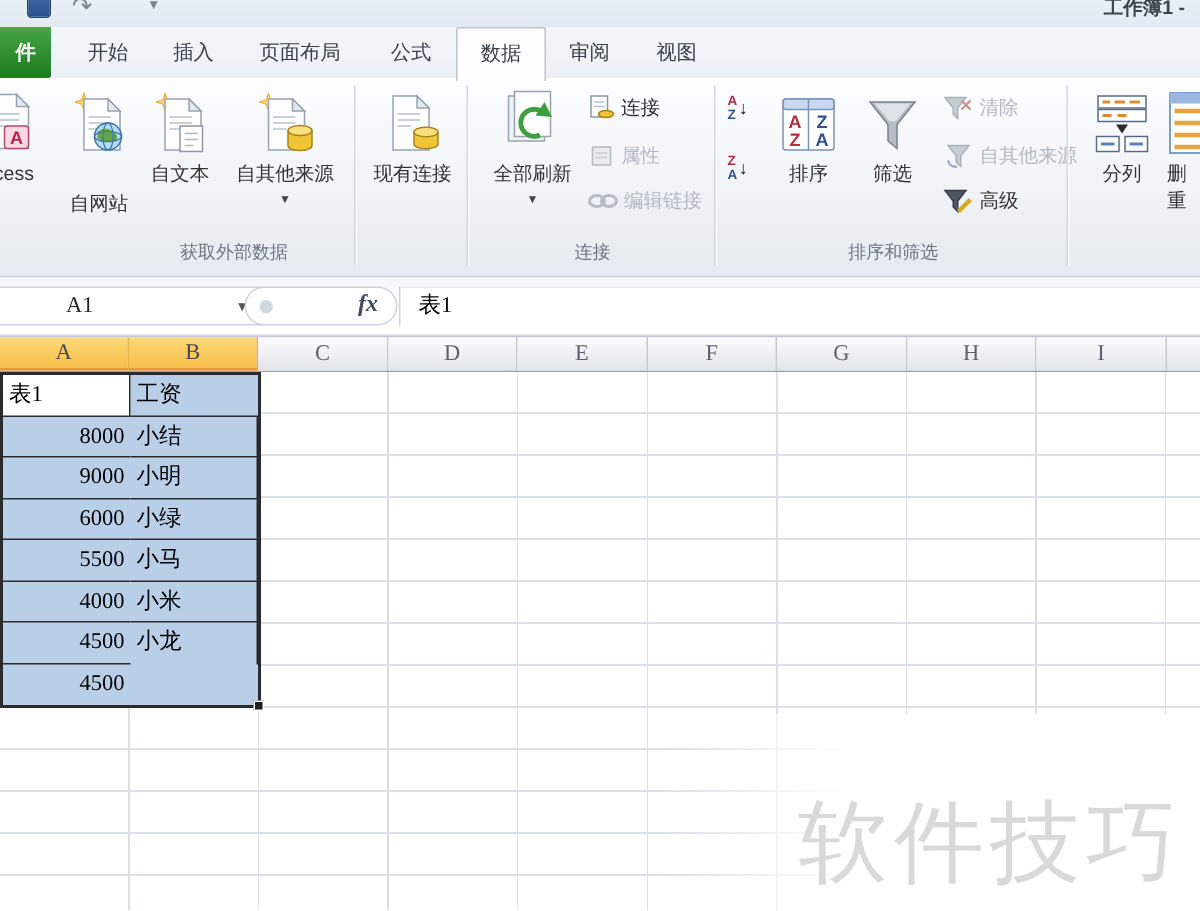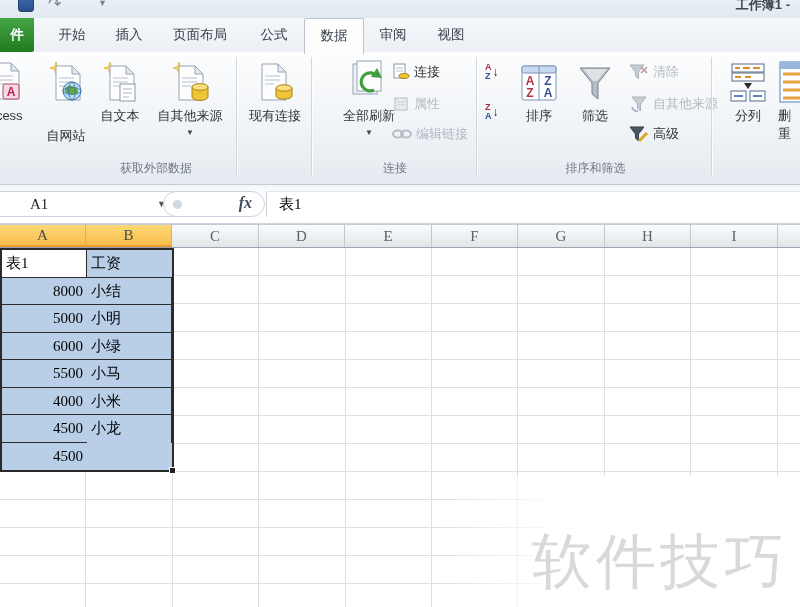--- a/index.html
+++ b/index.html
@@ -44,21 +44,21 @@
   .sort-sm{display:flex;align-items:center;gap:1px;}
   .sort-sm .letters{display:flex;flex-direction:column;font:bold 9px "Liberation Sans",sans-serif;line-height:9px;}
   .sort-sm .dn{font-size:12px;font-weight:bold;color:#222;}
   .lred{color:#a53048;} .lblue{color:#31508f;}
 
   
   .fbar{position:absolute;left:0;top:185px;width:800px;height:39px;
         background:linear-gradient(#f3f6f9,#ffffff 40%);border-bottom:1px solid #cfd5dc;box-sizing:border-box;}
   .namebox{position:absolute;left:0;top:6px;width:175px;height:26px;background:#fff;
            border:1px solid #ccd3db;border-left:none;box-sizing:border-box;
-           font-family:"Liberation Serif",serif;font-size:15px;color:#222;line-height:24px;padding-left:30px;}
+           font-family:"Liberation Serif",serif;font-size:15px;color:#222;line-height:24px;padding-left:44px;}
   .namebox .nb-drop{position:absolute;right:8px;top:0;font-size:9px;color:#555;font-family:"Liberation Sans",sans-serif;}
   .fx-pill{position:absolute;left:163px;top:6px;width:102px;height:26px;background:#fff;
            border:1px solid #ccd3db;border-radius:13px;box-sizing:border-box;}
   .fx-dot{position:absolute;left:9px;top:8px;width:9px;height:9px;border-radius:50%;background:#d2d8df;}
   .fx-lab{position:absolute;right:12px;top:2px;font-family:"Liberation Serif",serif;
           font-style:italic;font-weight:bold;font-size:16px;color:#3f4c5c;}
   .ffield{position:absolute;left:266px;top:6px;right:0;height:26px;background:#fff;
           border-top:1px solid #e2e7ec;border-left:1px solid #ccd3db;box-sizing:border-box;
           font-family:"Liberation Serif",serif;font-size:15px;color:#000;line-height:24px;padding-left:12px;}
 
@@ -219,21 +219,21 @@
           </svg>
         </span>
         <span class="lb">现有连接</span>
       </div>
 
       <div class="grp-label">获取外部数据</div>
       <div class="vsep" style="left:311px;"></div>
     </div>
 
     <div class="grp" style="left:313px;width:164px;">
-      <div class="rbtn-big" style="left:21px;width:70px;">
+      <div class="rbtn-big" style="left:7px;width:70px;">
         <span class="ic">
           <svg width="44" height="46" viewBox="0 0 44 46">
             <rect x="6" y="6" width="24" height="30" fill="#eef2f6" stroke="#97a3b2"></rect>
             <rect x="10" y="3" width="24" height="30" fill="#fdfdfd" stroke="#97a3b2"></rect>
             <path d="M30 18 a9 9 0 1 0 -3 14" fill="none" stroke="#3f9e3f" stroke-width="3.2"></path>
             <polygon points="30,10 35,20 24,19" fill="#3f9e3f"></polygon>
           </svg>
         </span>
         <span class="lb">全部刷新</span>
         <span class="split-arrow">▼</span>
@@ -432,21 +432,21 @@
   </div>
 
   <div class="gridarea">
     <div class="fade"></div>
 
     <div class="dtable">
       <div class="cell active">表1</div>
       <div class="cell c2">工资</div>
       <div class="cell c2 num">8000</div>
       <div class="cell">小结</div>
-      <div class="cell c2 num">5000</div>
+      <div class="cell c2 num">9000</div>
       <div class="cell">小明</div>
       <div class="cell c2 num">6000</div>
       <div class="cell">小绿</div>
       <div class="cell c2 num">5500</div>
       <div class="cell">小马</div>
       <div class="cell c2 num">4000</div>
       <div class="cell">小米</div>
       <div class="cell c2 num">4500</div>
       <div class="cell r8">小龙</div>
       <div class="cell c2 r8 num">4500</div>

